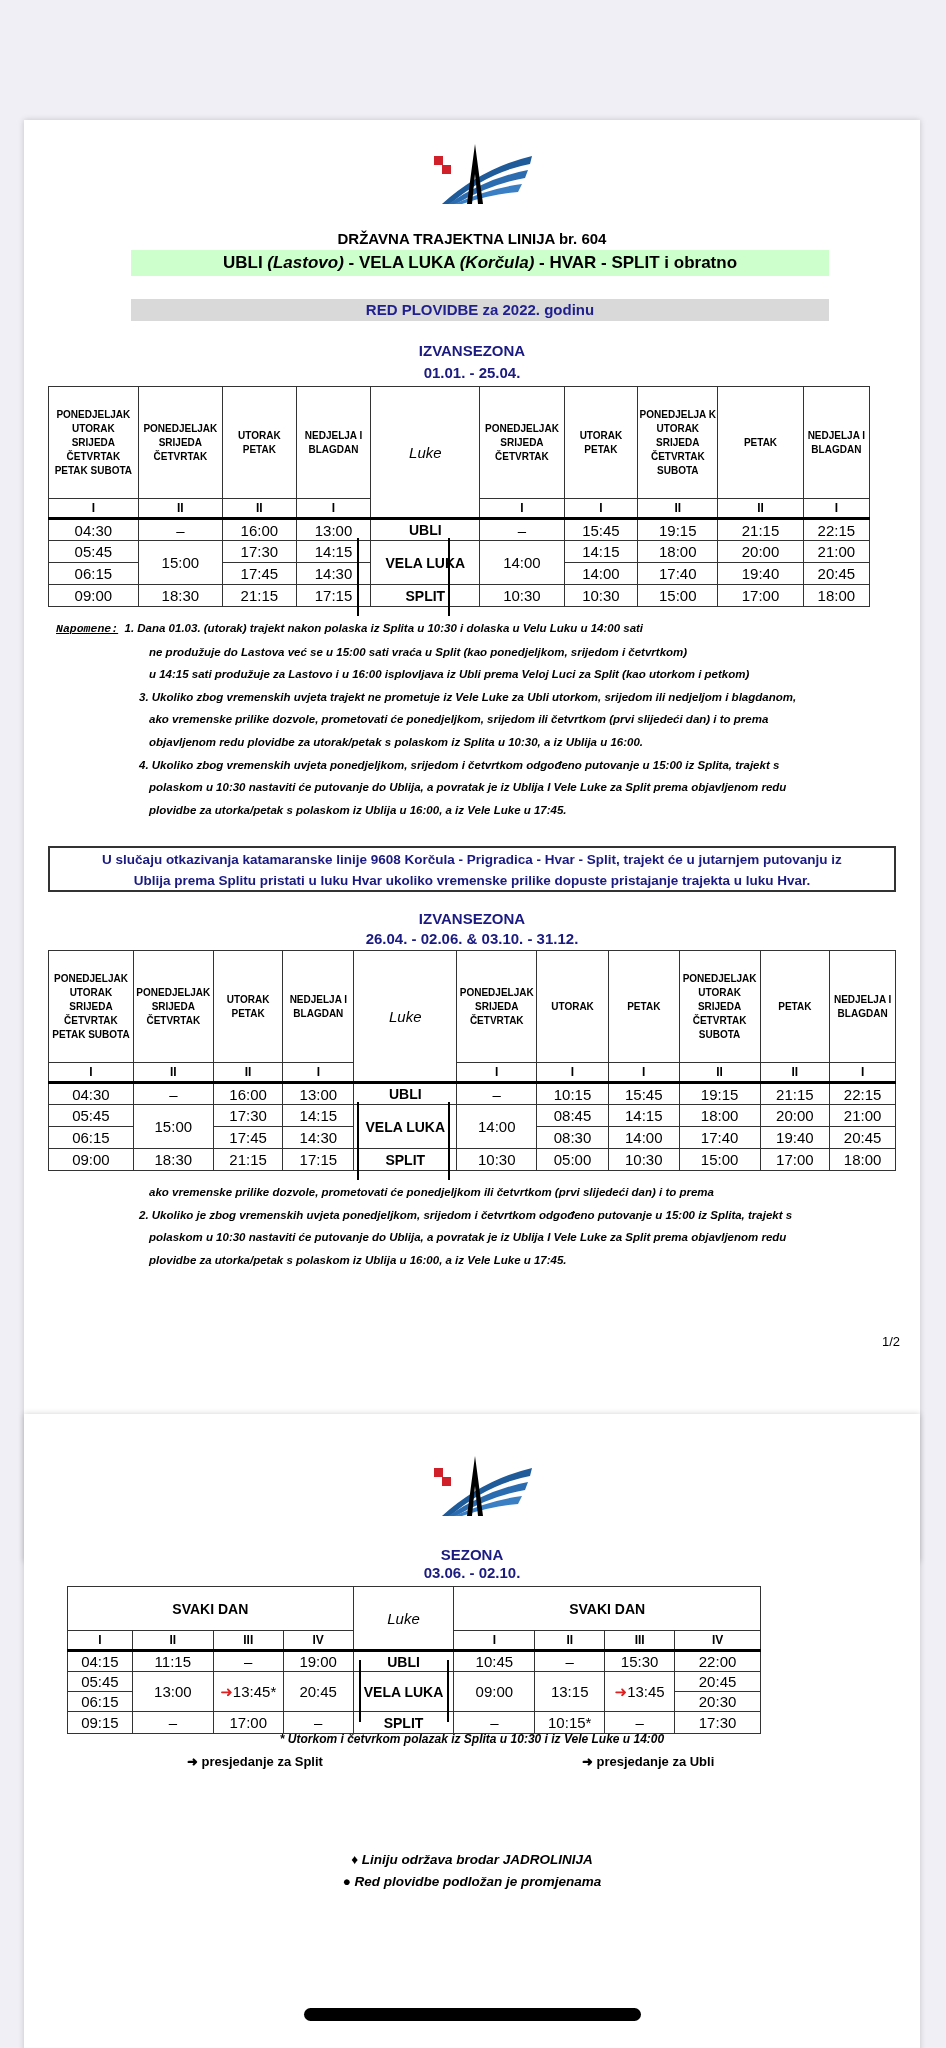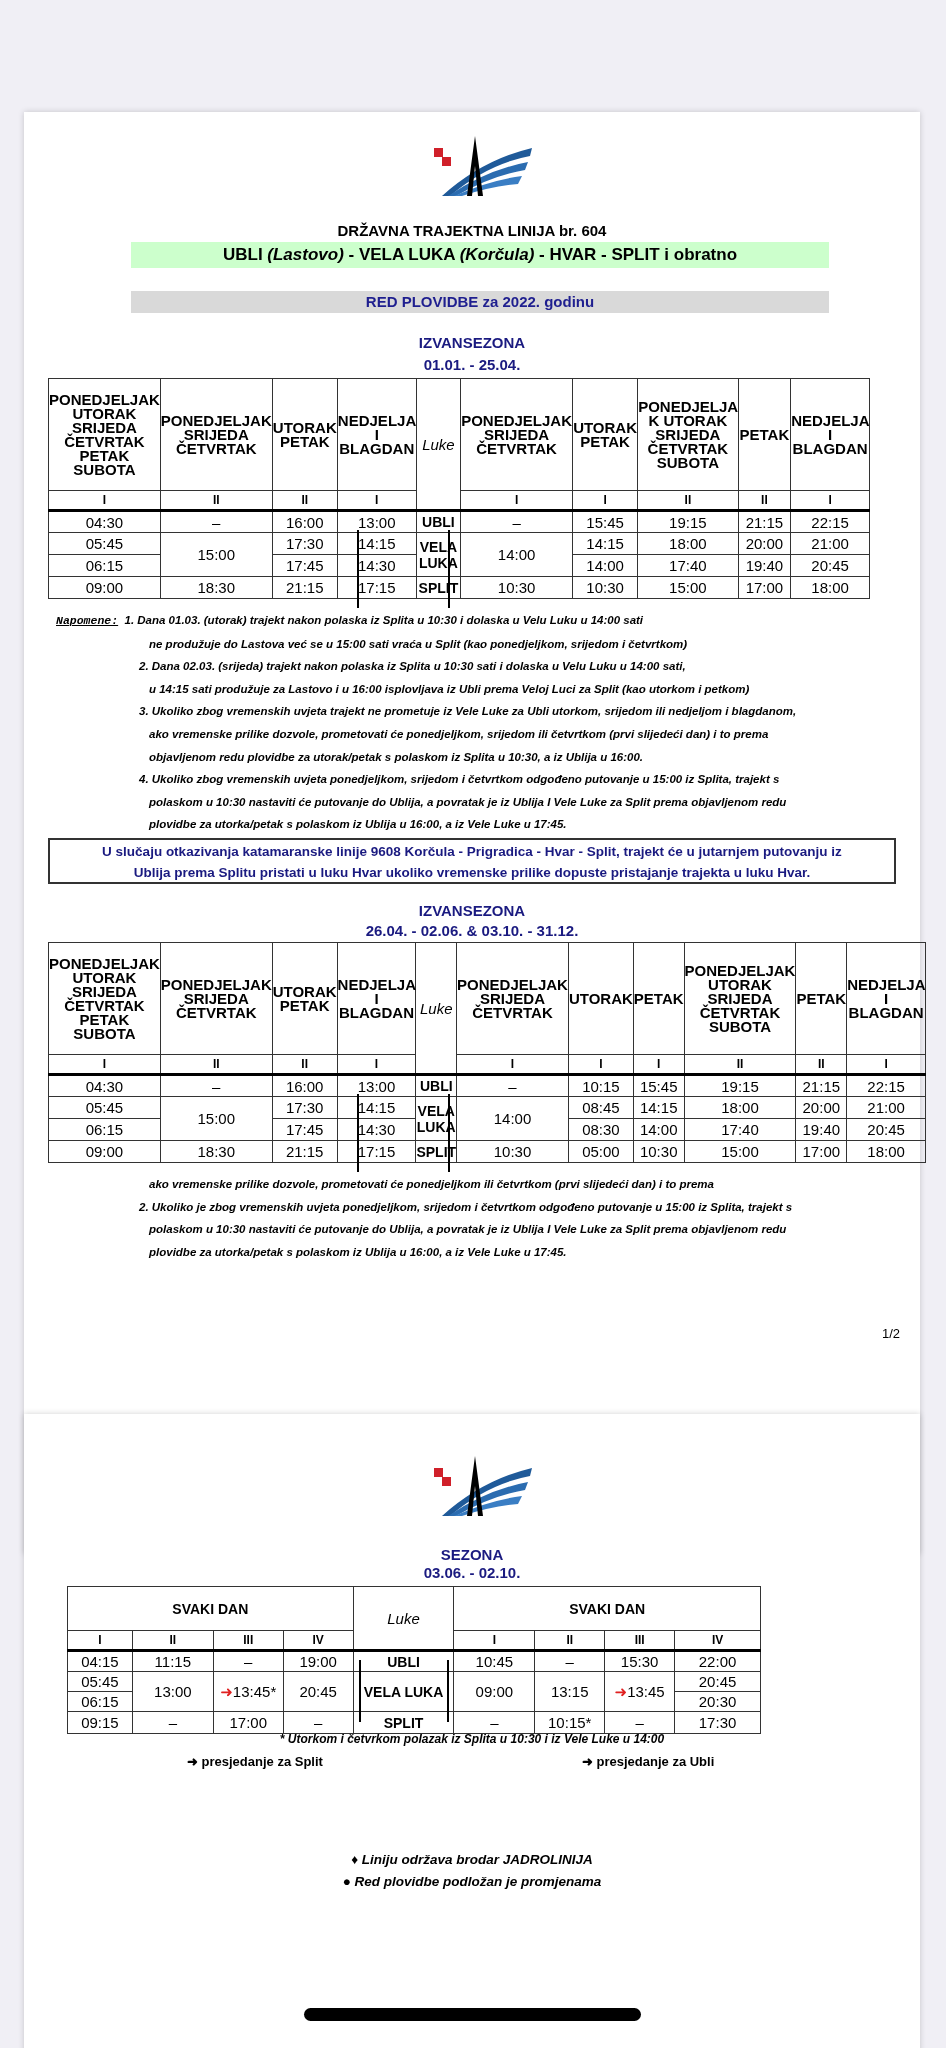--- a/index.html
+++ b/index.html
@@ -1,29 +1,29 @@
 <!DOCTYPE html>
 <html><head>
 <meta charset="utf-8">
 <style>
   * { box-sizing: border-box; margin: 0; padding: 0; }
   html, body { width: 946px; height: 2048px; overflow: hidden; }
   body { background: #f0eff5; font-family: "Liberation Sans", sans-serif; color: #000; position: relative; }
   .page { position: absolute; left: 24px; width: 896px; background: #fff; box-shadow: 0 0 6px rgba(0,0,0,0.18); }
-  #page1 { top: 112px; height: 1442px; }
+  #page1 { top: 120px; height: 1442px; }
   #page2 { top: 1414px; height: 660px; }
   .logo { position: absolute; left: 50%; transform: translateX(-50%); width: 120px; height: 70px; }
   .center { position: absolute; left: 0; right: 0; text-align: center; }
   .title1 { font-weight: bold; font-size: 15px; }
   .banner-green { position: absolute; left: 107px; width: 698px; height: 26px; background: #ccffcc; font-weight: bold; font-size: 17px; text-align: center; line-height: 26px; }
   .banner-grey { position: absolute; left: 107px; width: 698px; height: 22px; background: #d9d9d9; color: #1f1f8f; font-weight: bold; font-size: 15px; text-align: center; line-height: 22px; }
   .season { color: #1a1a80; font-weight: bold; font-size: 15px; }
   table.tt { position: absolute; border-collapse: collapse; font-size: 15px; }
   table.tt td { border: 1px solid #333; text-align: center; padding: 0; }
-  .hdr { font-size: 15px; font-weight: bold; line-height: 14px; }
+  .hdr { font-size: 10px; font-weight: bold; line-height: 14px; }
   .roman { font-size: 12px; font-weight: bold; }
   .luke { font-style: italic; font-size: 15px; }
   .port { font-weight: bold; font-size: 14px; }
   .thick-top td { border-top: 3px solid #000 !important; }
   .notes { position: absolute; left: 32px; font-size: 11.5px; font-style: italic; font-weight: bold; line-height: 22.6px; }
   .notes .lbl { text-decoration: underline; font-family: Liberation Mono, monospace; }
   .box { position: absolute; left: 24px; width: 848px; height: 46px; border: 2px solid #333; color: #1a1a80; font-weight: bold; font-size: 13.5px; text-align: center; line-height: 21px; padding-top: 1px; }
   .pageno { position: absolute; right: 20px; font-size: 13px; }
   .red { color: #000000; font-weight: bold; font-size: 13px; }
   .foot { font-size: 13.5px; font-style: italic; font-weight: bold; }
@@ -134,21 +134,20 @@
       <td>18:00</td>
     </tr>
   </tbody>
     </table>
   <div class="arrow-down" style="left:333px;top:418px;height:78px"></div>
   <div class="arrow-up" style="left:424px;top:418px;height:78px"></div>
 
   <div class="notes" style="top:497px">
     <div><span class="lbl">Napomene:</span>&nbsp; <span>1. Dana  01.03. (utorak) trajekt nakon polaska iz Splita u  10:30 i dolaska u Velu Luku u  14:00 sati</span></div>
     <div style="padding-left:93px">ne produžuje do Lastova već se u  15:00 sati vraća u Split (kao ponedjeljkom, srijedom i četvrtkom)</div>
-    <div style="padding-left:83px">2. Dana  02.03. (srijeda) trajekt nakon polaska iz Splita u  10:30 sati i dolaska u Velu Luku u  14:00 sati,</div>
     <div style="padding-left:93px">u  14:15 sati produžuje za Lastovo i u  16:00 isplovljava iz Ubli prema Veloj Luci za Split (kao utorkom i petkom)</div>
     <div style="padding-left:83px">3. Ukoliko zbog vremenskih uvjeta trajekt ne prometuje iz Vele Luke za Ubli utorkom, srijedom ili nedjeljom i blagdanom,</div>
     <div style="padding-left:93px">ako vremenske prilike dozvole, prometovati će ponedjeljkom, srijedom ili četvrtkom (prvi slijedeći dan) i to prema</div>
     <div style="padding-left:93px">objavljenom redu plovidbe za utorak/petak s polaskom iz Splita u  10:30, a iz Ublija u  16:00.</div>
     <div style="padding-left:83px">4. Ukoliko zbog vremenskih uvjeta ponedjeljkom, srijedom i četvrtkom odgođeno putovanje u  15:00 iz Splita, trajekt s</div>
     <div style="padding-left:93px">polaskom u  10:30 nastaviti će putovanje do Ublija, a povratak je iz Ublija I Vele Luke za Split prema objavljenom redu</div>
     <div style="padding-left:93px">plovidbe za utorka/petak s polaskom iz Ublija u  16:00, a iz Vele Luke u  17:45.</div>
   </div>
 
   <div class="box" style="top:726px">

